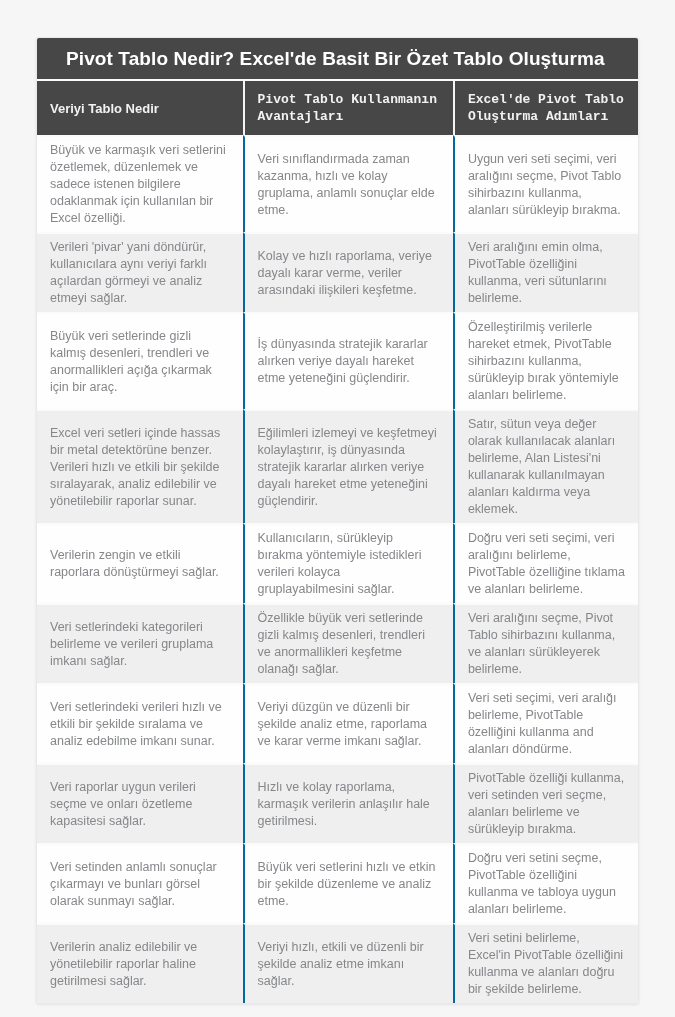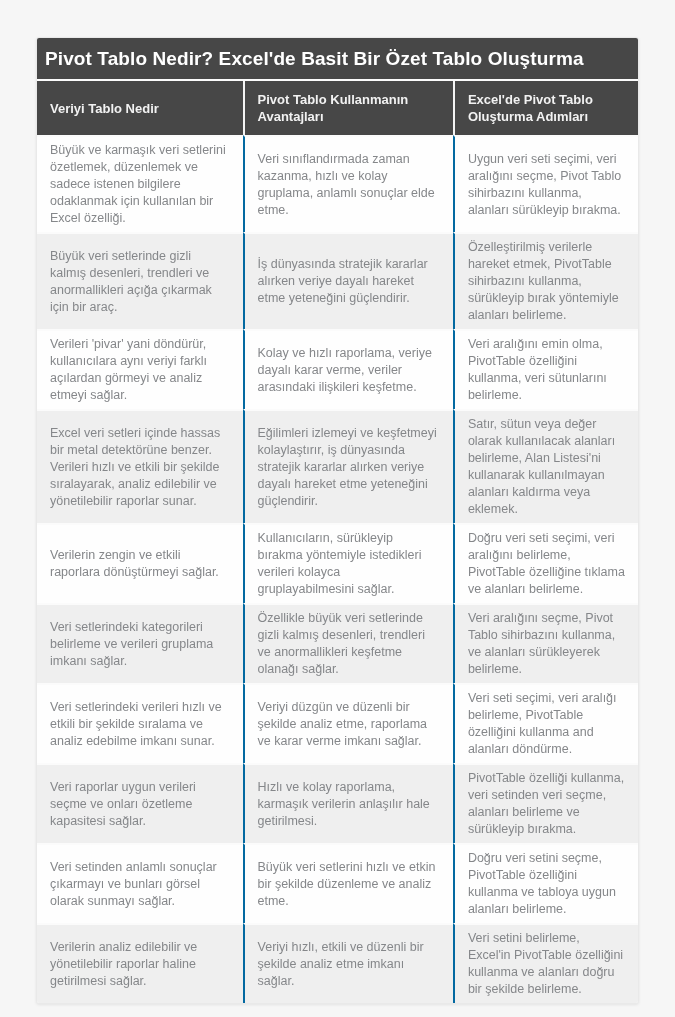--- a/index.html
+++ b/index.html
@@ -24,21 +24,21 @@
     border-radius: 3px;
     box-shadow: 0 1px 3px rgba(0,0,0,0.08);
     overflow: hidden;
   }
   .card-title {
     background: #474747;
     color: #ffffff;
     font-size: 19px;
     font-weight: bold;
     line-height: 23px;
-    padding: 9px 8px;
+    padding: 9px 29px;
     border-bottom: 2px solid #fbfbfb;
     letter-spacing: 0.1px;
   }
   table.info-table {
     width: 100%;
     border-collapse: separate;
     border-spacing: 0;
     table-layout: fixed;
   }
   table.info-table col.c1 { width: 34.2%; }
@@ -49,20 +49,21 @@
     color: #f2f2f2;
     font-size: 13px;
     font-weight: bold;
     text-align: left;
     vertical-align: middle;
     line-height: 17px;
     padding: 10px 13px;
   }
   table.info-table th + th {
     border-left: 2px solid #f4f4f4;
+    font-family: Liberation Mono, monospace;
   }
   table.info-table td {
     font-size: 12.5px;
     line-height: 17px;
     color: #85878a;
     vertical-align: middle;
     padding: 5px 13px;
     word-wrap: break-word;
   }
   table.info-table td + td {
@@ -101,29 +102,29 @@
         </tr>
       </thead>
       <tbody>
   <tr>
     <td>Büyük ve karmaşık veri setlerini özetlemek, düzenlemek ve sadece istenen bilgilere odaklanmak için kullanılan bir Excel özelliği.</td>
     <td>Veri sınıflandırmada zaman kazanma, hızlı ve kolay gruplama, anlamlı sonuçlar elde etme.</td>
     <td>Uygun veri seti seçimi, veri aralığını seçme, Pivot Tablo sihirbazını kullanma, alanları sürükleyip bırakma.</td>
   </tr>
 
   <tr>
+    <td>Verileri 'pivar' yani döndürür, kullanıcılara aynı veriyi farklı açılardan görmeyi ve analiz etmeyi sağlar.</td>
+    <td>Kolay ve hızlı raporlama, veriye dayalı karar verme, veriler arasındaki ilişkileri keşfetme.</td>
+    <td>Veri aralığını emin olma, PivotTable özelliğini kullanma, veri sütunlarını belirleme.</td>
+  </tr>
+
+  <tr>
     <td>Büyük veri setlerinde gizli kalmış desenleri, trendleri ve anormallikleri açığa çıkarmak için bir araç.</td>
     <td>İş dünyasında stratejik kararlar alırken veriye dayalı hareket etme yeteneğini güçlendirir.</td>
     <td>Özelleştirilmiş verilerle hareket etmek, PivotTable sihirbazını kullanma, sürükleyip bırak yöntemiyle alanları belirleme.</td>
-  </tr>
-
-  <tr>
-    <td>Verileri 'pivar' yani döndürür, kullanıcılara aynı veriyi farklı açılardan görmeyi ve analiz etmeyi sağlar.</td>
-    <td>Kolay ve hızlı raporlama, veriye dayalı karar verme, veriler arasındaki ilişkileri keşfetme.</td>
-    <td>Veri aralığını emin olma, PivotTable özelliğini kullanma, veri sütunlarını belirleme.</td>
   </tr>
 
   <tr>
     <td>Excel veri setleri içinde hassas bir metal detektörüne benzer. Verileri hızlı ve etkili bir şekilde sıralayarak, analiz edilebilir ve yönetilebilir raporlar sunar.</td>
     <td>Eğilimleri izlemeyi ve keşfetmeyi kolaylaştırır, iş dünyasında stratejik kararlar alırken veriye dayalı hareket etme yeteneğini güçlendirir.</td>
     <td>Satır, sütun veya değer olarak kullanılacak alanları belirleme, Alan Listesi'ni kullanarak kullanılmayan alanları kaldırma veya eklemek.</td>
   </tr>
 
   <tr>
     <td>Verilerin zengin ve etkili raporlara dönüştürmeyi sağlar.</td>

